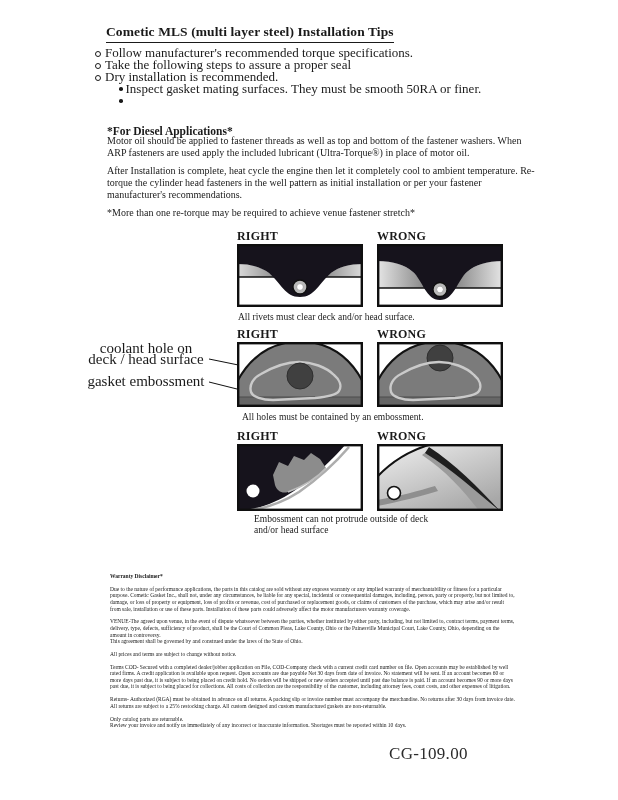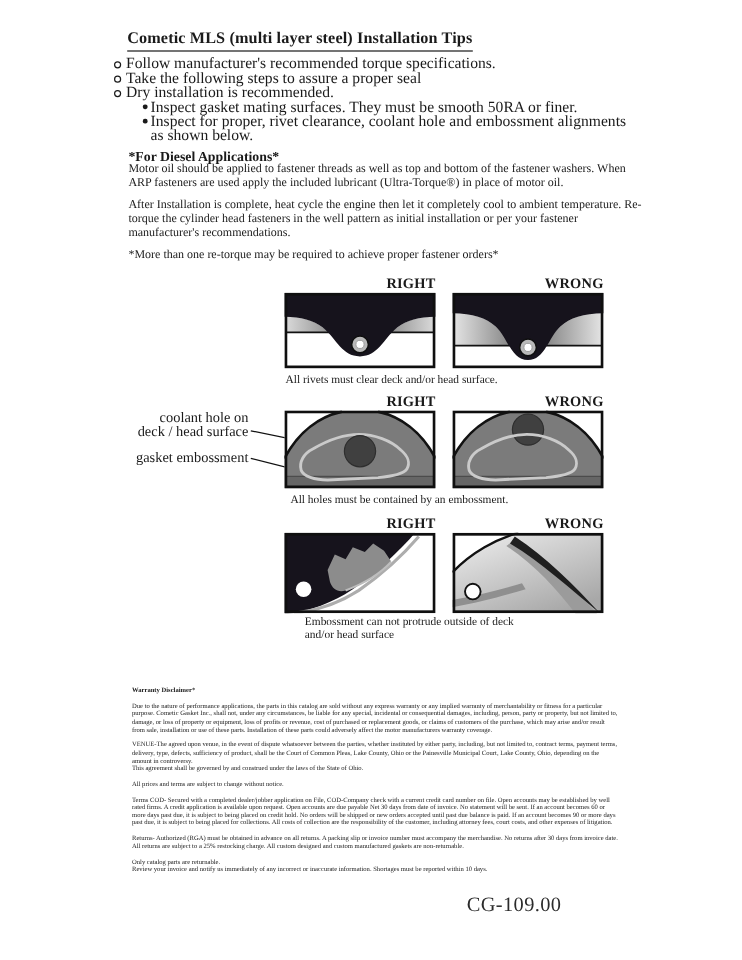--- a/index.html
+++ b/index.html
@@ -11,25 +11,25 @@
   .bullets{left:95px;top:47px;font-size:13px;line-height:12px;width:440px;}
   .b-row{display:flex;}
   .b-ic{width:4px;height:4px;border:1px solid #1a1a1a;border-radius:50%;
         margin:3.5px 4px 0 0;flex:0 0 auto;}
   .b-dot{width:3.5px;height:3.5px;background:#1a1a1a;border-radius:50%;
         margin:4px 3px 0 0;flex:0 0 auto;}
   .sub{padding-left:24px;}
   .h2{left:107px;top:125px;font-size:11.5px;font-weight:bold;}
   .para{font-size:10px;line-height:12px;width:434px;left:107px;}
   .p1{top:135px;} .p2{top:165px;} .note{top:207px;}
-  .fig-label{width:126px;text-align:right;font-size:12px;font-weight:bold;letter-spacing:.2px;}
+  .fig-label{width:126px;text-align:left;font-size:12px;font-weight:bold;letter-spacing:.2px;}
   .fig{width:126px;}
   .fig svg{display:block;}
   .caption{font-size:9.5px;line-height:11px;}
-  .d-label{width:122px;text-align:right;font-size:12px;line-height:10.5px;}
+  .d-label{width:122px;text-align:center;font-size:15px;line-height:10.5px;}
   .d-label span{display:block;}
   .legal{left:110px;top:573px;width:406px;font-size:5.5px;line-height:6.6px;}
   .legal p{margin:0 0 6.2px 0;}
   .legal .tight{margin:0;}
   .legal .head{font-weight:bold;margin:0 0 6.2px 0;}
   .code{left:389px;top:744px;font-size:17px;color:#2b2b2b;letter-spacing:.3px;}
 </style>
 </head>
 <body>
 
@@ -49,28 +49,27 @@
     <div class="b-row">
       <span class="b-ic"></span>
       <span>Dry installation is recommended.</span>
     </div>
     <div class="b-row sub">
       <span class="b-dot"></span>
       <span>Inspect gasket mating surfaces.  They must be smooth 50RA or finer.</span>
     </div>
     <div class="b-row sub">
       <span class="b-dot"></span>
-      <span>Inspect for proper, rivet clearance, coolant hole and embossment alignments as shown below.</span>
     </div>
   </div>
 
   <div class="abs h2">*For Diesel Applications*</div>
   <div class="abs para p1">Motor oil should be applied to fastener threads as well as top and bottom of the fastener washers. When ARP fasteners are used apply the included lubricant (Ultra-Torque®) in place of motor oil.</div>
   <div class="abs para p2">After Installation is complete, heat cycle the engine then let it completely cool to ambient temperature. Re-torque the cylinder head fasteners in the well pattern as initial installation or per your fastener manufacturer's recommendations.</div>
-  <div class="abs para note">*More than one re-torque may be required to achieve proper fastener orders*</div>
+  <div class="abs para note">*More than one re-torque may be required to achieve venue fastener stretch*</div>
 
   <div class="abs fig-label" style="left:237px;top:229px">RIGHT</div>
   <div class="abs fig-label" style="left:377px;top:229px">WRONG</div>
 
   <div class="abs fig" style="left:237px;top:244px">
     <svg width="126" height="63" viewBox="0 0 126 63">
       <defs>
         <linearGradient id="gwl1" x1="0" y1="0" x2="1" y2="0">
             <stop offset="0" stop-color="#d8d8d8"></stop>
             <stop offset="1" stop-color="#8e8e8e"></stop>

